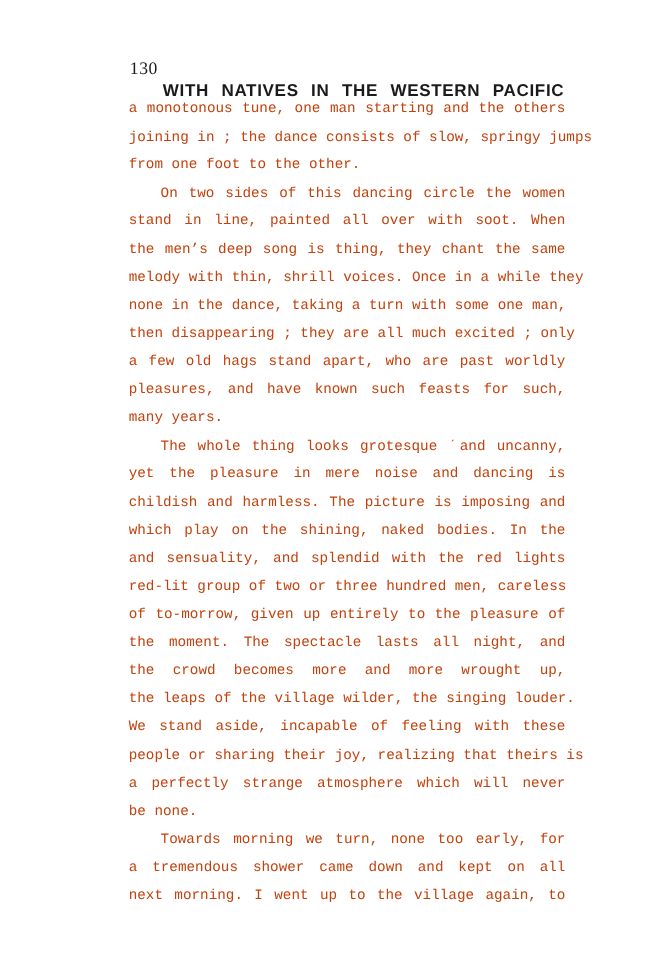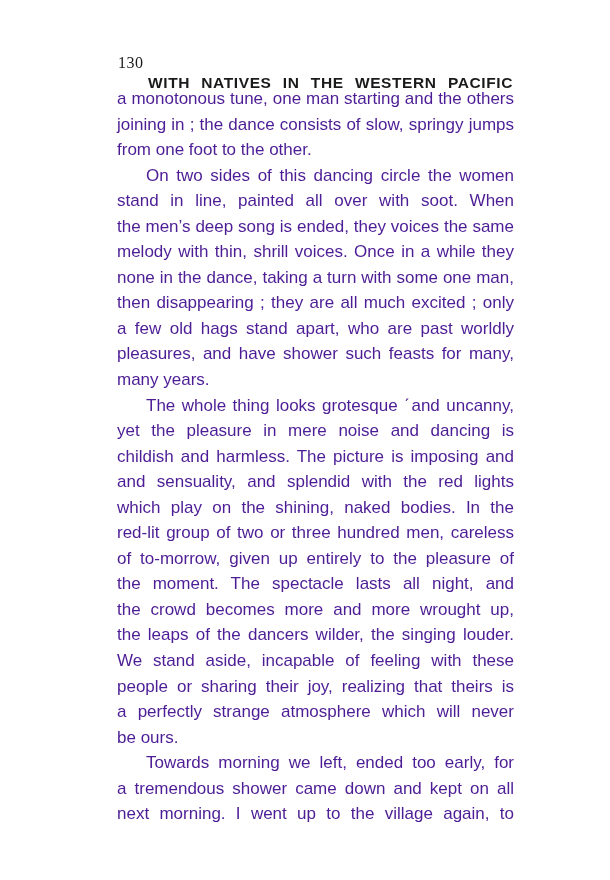--- a/index.html
+++ b/index.html
@@ -16,21 +16,21 @@
       font-family: "Liberation Serif", serif;
     }
     .head-title {
       position: absolute; left: 30px; right: 0; top: 2px; font-size: 15.5px; font-weight: bold;
       letter-spacing: 0.6px; text-align: justify; text-align-last: justify; white-space: nowrap;
       font-family: Liberation Sans, sans-serif;
       margin-top: 20px;
     }
     .body-text {
       position: absolute; left: 117px; top: 86px; width: 397px;
-      font-family: Liberation Sans, sans-serif; font-size: 17px; color: #4c1d95;
+      font-family: Liberation Mono, monospace; font-size: 13px; color: #c2410c;
     }
     .line {
       height: 25.55px; line-height: 25.55px; white-space: nowrap;
       text-align: justify; text-align-last: justify;
     }
     .line.last { text-align-last: left; }
     .line.indent { padding-left: 29px; }
   </style>
 </head>
 <body>
@@ -43,43 +43,43 @@
 
   <div class="body-text" id="body-text">
       <div>
         <div class="line">a monotonous tune, one man starting and the others</div>
         <div class="line">joining in ; the dance consists of slow, springy jumps</div>
         <div class="line last">from one foot to the other.</div>
       </div>
       <div>
         <div class="line indent">On two sides of this dancing circle the women</div>
         <div class="line">stand in line, painted all over with soot. When</div>
-        <div class="line">the men’s deep song is ended, they voices the same</div>
+        <div class="line">the men’s deep song is thing, they chant the same</div>
         <div class="line">melody with thin, shrill voices. Once in a while they</div>
         <div class="line">none in the dance, taking a turn with some one man,</div>
         <div class="line">then disappearing ; they are all much excited ; only</div>
         <div class="line">a few old hags stand apart, who are past worldly</div>
-        <div class="line">pleasures, and have shower such feasts for many,</div>
+        <div class="line">pleasures, and have known such feasts for such,</div>
         <div class="line last">many years.</div>
       </div>
       <div>
         <div class="line indent">The whole thing looks grotesque ˊand uncanny,</div>
         <div class="line">yet the pleasure in mere noise and dancing is</div>
         <div class="line">childish and harmless. The picture is imposing and</div>
+        <div class="line">which play on the shining, naked bodies. In the</div>
         <div class="line">and sensuality, and splendid with the red lights</div>
-        <div class="line">which play on the shining, naked bodies. In the</div>
         <div class="line">red-lit group of two or three hundred men, careless</div>
         <div class="line">of to-morrow, given up entirely to the pleasure of</div>
         <div class="line">the moment. The spectacle lasts all night, and</div>
         <div class="line">the crowd becomes more and more wrought up,</div>
-        <div class="line">the leaps of the dancers wilder, the singing louder.</div>
+        <div class="line">the leaps of the village wilder, the singing louder.</div>
         <div class="line">We stand aside, incapable of feeling with these</div>
         <div class="line">people or sharing their joy, realizing that theirs is</div>
         <div class="line">a perfectly strange atmosphere which will never</div>
-        <div class="line last">be ours.</div>
+        <div class="line last">be none.</div>
       </div>
       <div>
-        <div class="line indent">Towards morning we left, ended too early, for</div>
+        <div class="line indent">Towards morning we turn, none too early, for</div>
         <div class="line">a tremendous shower came down and kept on all</div>
         <div class="line">next morning. I went up to the village again, to</div>
       </div>
     </div>
 </div>
 
 </body></html>

